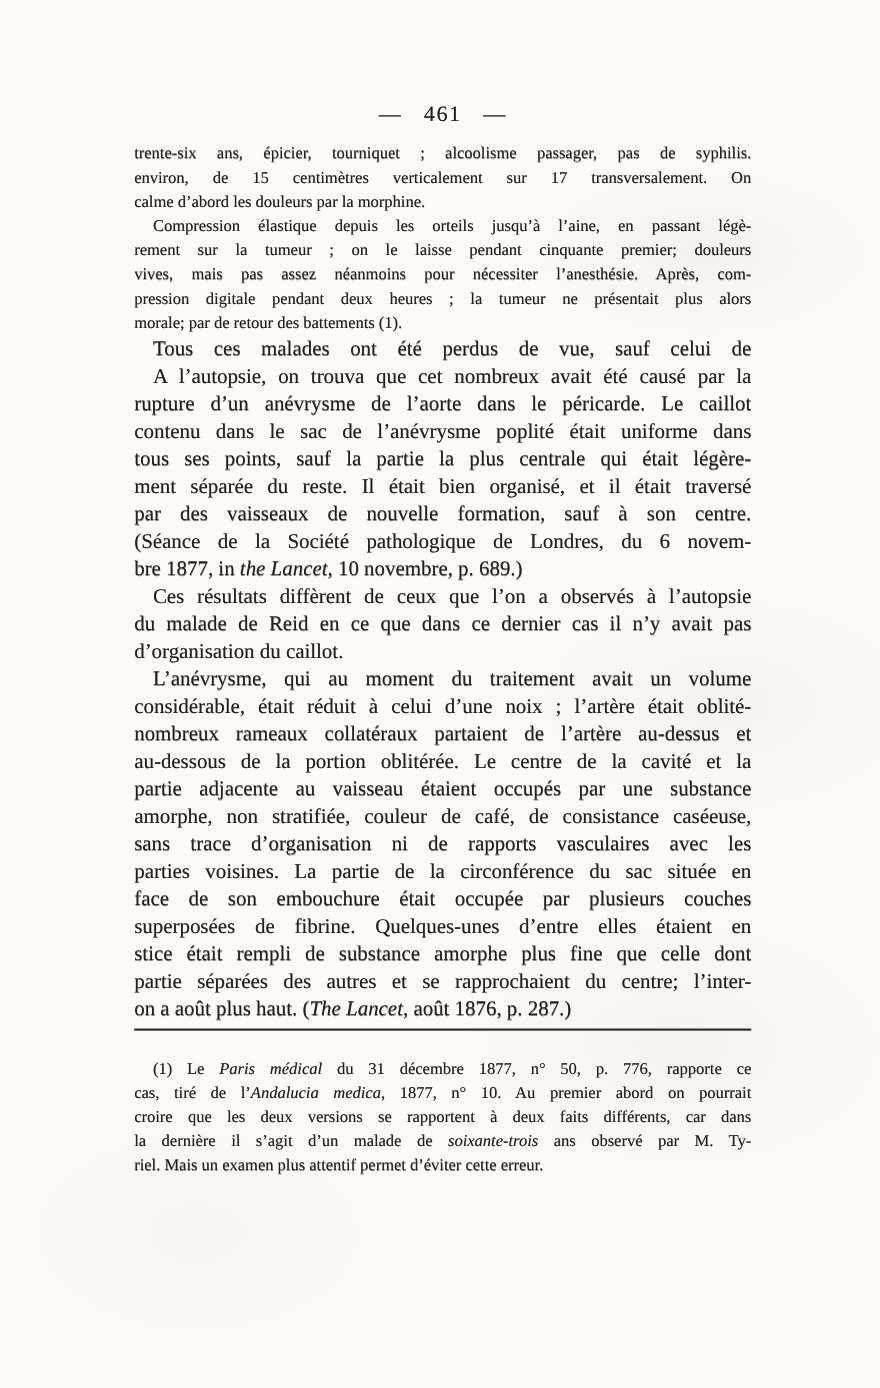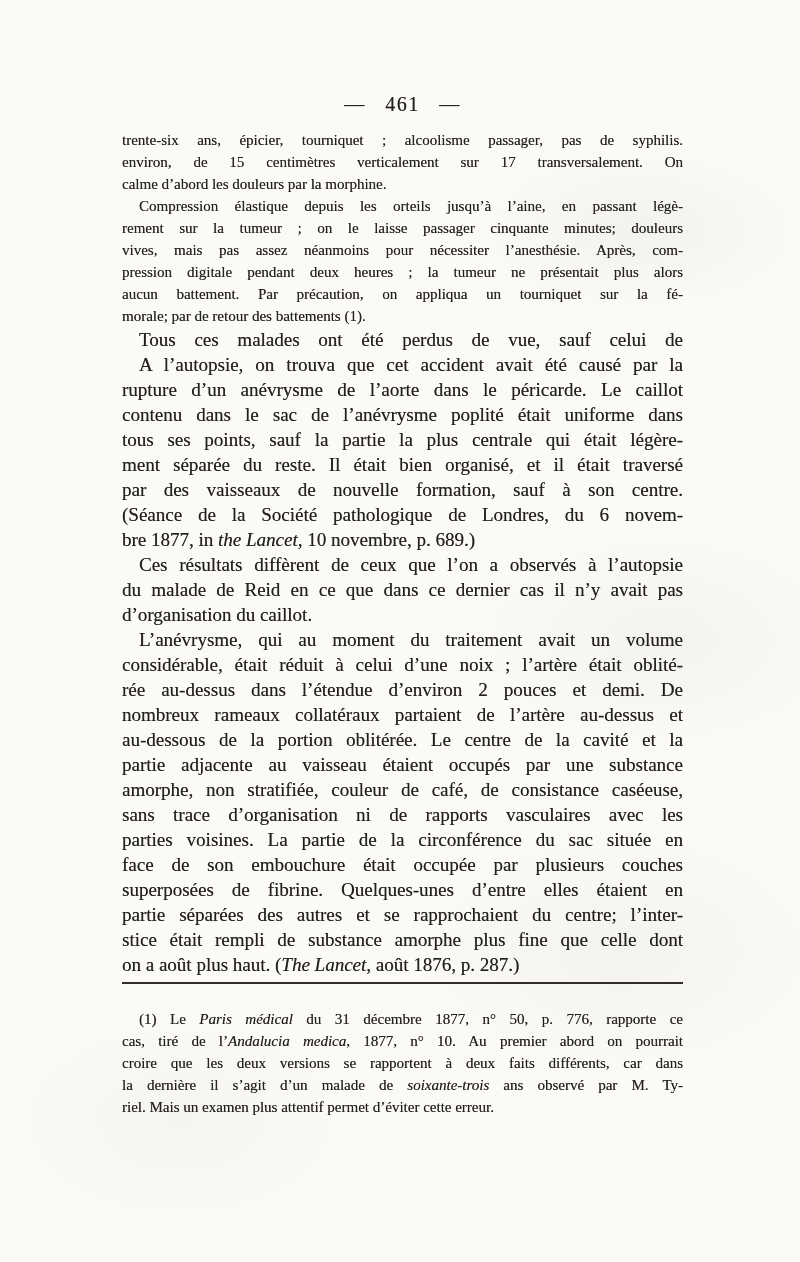--- a/index.html
+++ b/index.html
@@ -67,62 +67,60 @@
     <div class="pagenum">— 461 —</div>
 
     <div class="petit">
         <div class="tline"><span>trente-six ans, épicier, tourniquet ; alcoolisme passager, pas de syphilis.</span></div>
         <div class="tline"><span>environ, de 15 centimètres verticalement sur 17 transversalement. On</span></div>
         <div class="tline end"><span>calme d’abord les douleurs par la morphine.</span></div>
       </div>
 
     <div class="petit">
         <div class="tline ind"><span>Compression élastique depuis les orteils jusqu’à l’aine, en passant légè-</span></div>
-        <div class="tline"><span>rement sur la tumeur ; on le laisse passager cinquante minutes; douleurs</span></div>
+        <div class="tline"><span>rement sur la tumeur ; on le laisse pendant cinquante premier; douleurs</span></div>
         <div class="tline"><span>vives, mais pas assez néanmoins pour nécessiter l’anesthésie. Après, com-</span></div>
         <div class="tline"><span>pression digitale pendant deux heures ; la tumeur ne présentait plus alors</span></div>
-        <div class="tline"><span>aucun battement. Par précaution, on appliqua un tourniquet sur la fé-</span></div>
         <div class="tline end"><span>morale; par de retour des battements (1).</span></div>
       </div>
 
     <div class="main">
         <div class="tline ind"><span>Tous ces malades ont été perdus de vue, sauf celui de</span></div>
       </div>
 
     <div class="main">
-        <div class="tline ind"><span>A l’autopsie, on trouva que cet accident avait été causé par la</span></div>
+        <div class="tline ind"><span>A l’autopsie, on trouva que cet nombreux avait été causé par la</span></div>
         <div class="tline"><span>rupture d’un anévrysme de l’aorte dans le péricarde. Le caillot</span></div>
         <div class="tline"><span>contenu dans le sac de l’anévrysme poplité était uniforme dans</span></div>
         <div class="tline"><span>tous ses points, sauf la partie la plus centrale qui était légère-</span></div>
         <div class="tline"><span>ment séparée du reste. Il était bien organisé, et il était traversé</span></div>
         <div class="tline"><span>par des vaisseaux de nouvelle formation, sauf à son centre.</span></div>
         <div class="tline"><span>(Séance de la Société pathologique de Londres, du 6 novem-</span></div>
         <div class="tline end"><span>bre 1877, in </span><span class="it">the Lancet</span><span>, 10 novembre, p. 689.)</span></div>
       </div>
 
     <div class="main">
         <div class="tline ind"><span>Ces résultats diffèrent de ceux que l’on a observés à l’autopsie</span></div>
         <div class="tline"><span>du malade de Reid en ce que dans ce dernier cas il n’y avait pas</span></div>
         <div class="tline end"><span>d’organisation du caillot.</span></div>
       </div>
 
     <div class="main">
         <div class="tline ind"><span>L’anévrysme, qui au moment du traitement avait un volume</span></div>
         <div class="tline"><span>considérable, était réduit à celui d’une noix ; l’artère était oblité-</span></div>
-        <div class="tline"><span>rée au-dessus dans l’étendue d’environ 2 pouces et demi. De</span></div>
         <div class="tline"><span>nombreux rameaux collatéraux partaient de l’artère au-dessus et</span></div>
         <div class="tline"><span>au-dessous de la portion oblitérée. Le centre de la cavité et la</span></div>
         <div class="tline"><span>partie adjacente au vaisseau étaient occupés par une substance</span></div>
         <div class="tline"><span>amorphe, non stratifiée, couleur de café, de consistance caséeuse,</span></div>
         <div class="tline"><span>sans trace d’organisation ni de rapports vasculaires avec les</span></div>
         <div class="tline"><span>parties voisines. La partie de la circonférence du sac située en</span></div>
         <div class="tline"><span>face de son embouchure était occupée par plusieurs couches</span></div>
         <div class="tline"><span>superposées de fibrine. Quelques-unes d’entre elles étaient en</span></div>
+        <div class="tline"><span>stice était rempli de substance amorphe plus fine que celle dont</span></div>
         <div class="tline"><span>partie séparées des autres et se rapprochaient du centre; l’inter-</span></div>
-        <div class="tline"><span>stice était rempli de substance amorphe plus fine que celle dont</span></div>
         <div class="tline end"><span>on a août plus haut. (</span><span class="it">The Lancet</span><span>, août 1876, p. 287.)</span></div>
       </div>
 
     <div class="rule"></div>
 
     <div class="footnote">
         <div class="tline ind"><span>(1) Le </span><span class="it">Paris médical</span><span> du 31 décembre 1877, n° 50, p. 776, rapporte ce</span></div>
         <div class="tline"><span>cas, tiré de l’</span><span class="it">Andalucia medica</span><span>, 1877, n° 10. Au premier abord on pourrait</span></div>
         <div class="tline"><span>croire que les deux versions se rapportent à deux faits différents, car dans</span></div>
         <div class="tline"><span>la dernière il s’agit d’un malade de </span><span class="it">soixante-trois</span><span> ans observé par M. Ty-</span></div>

